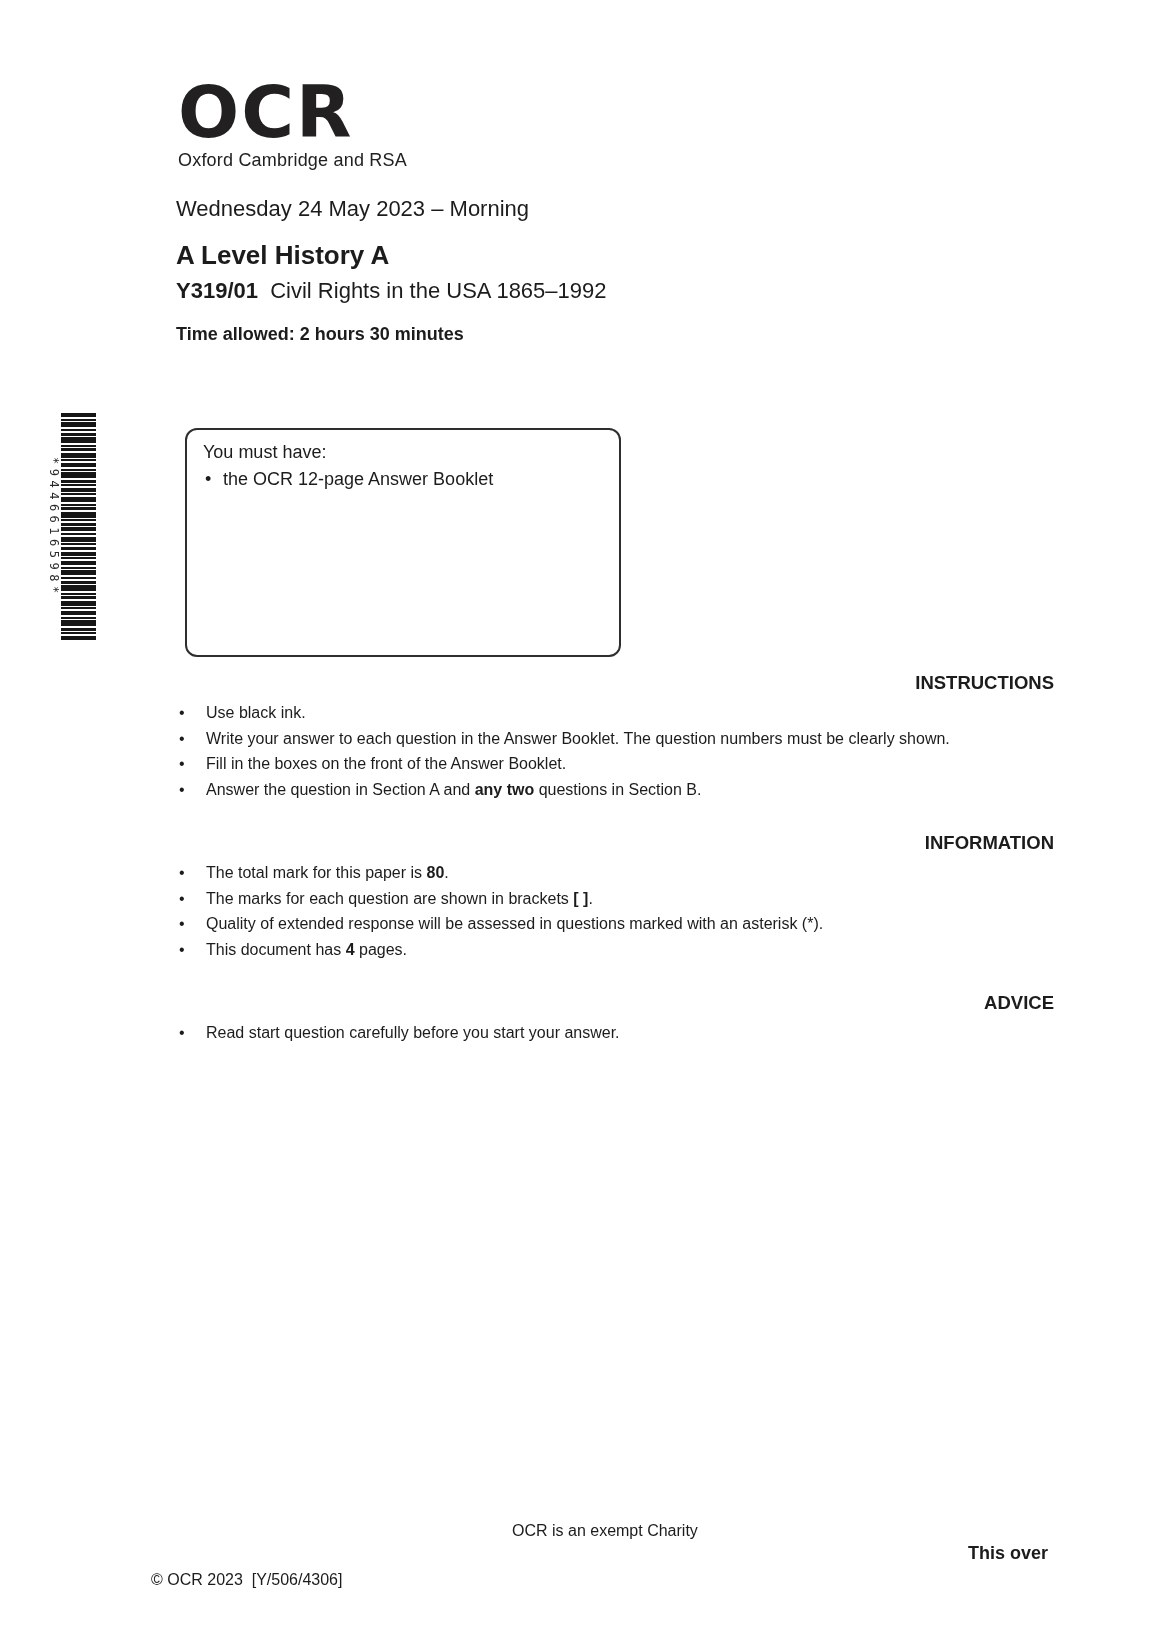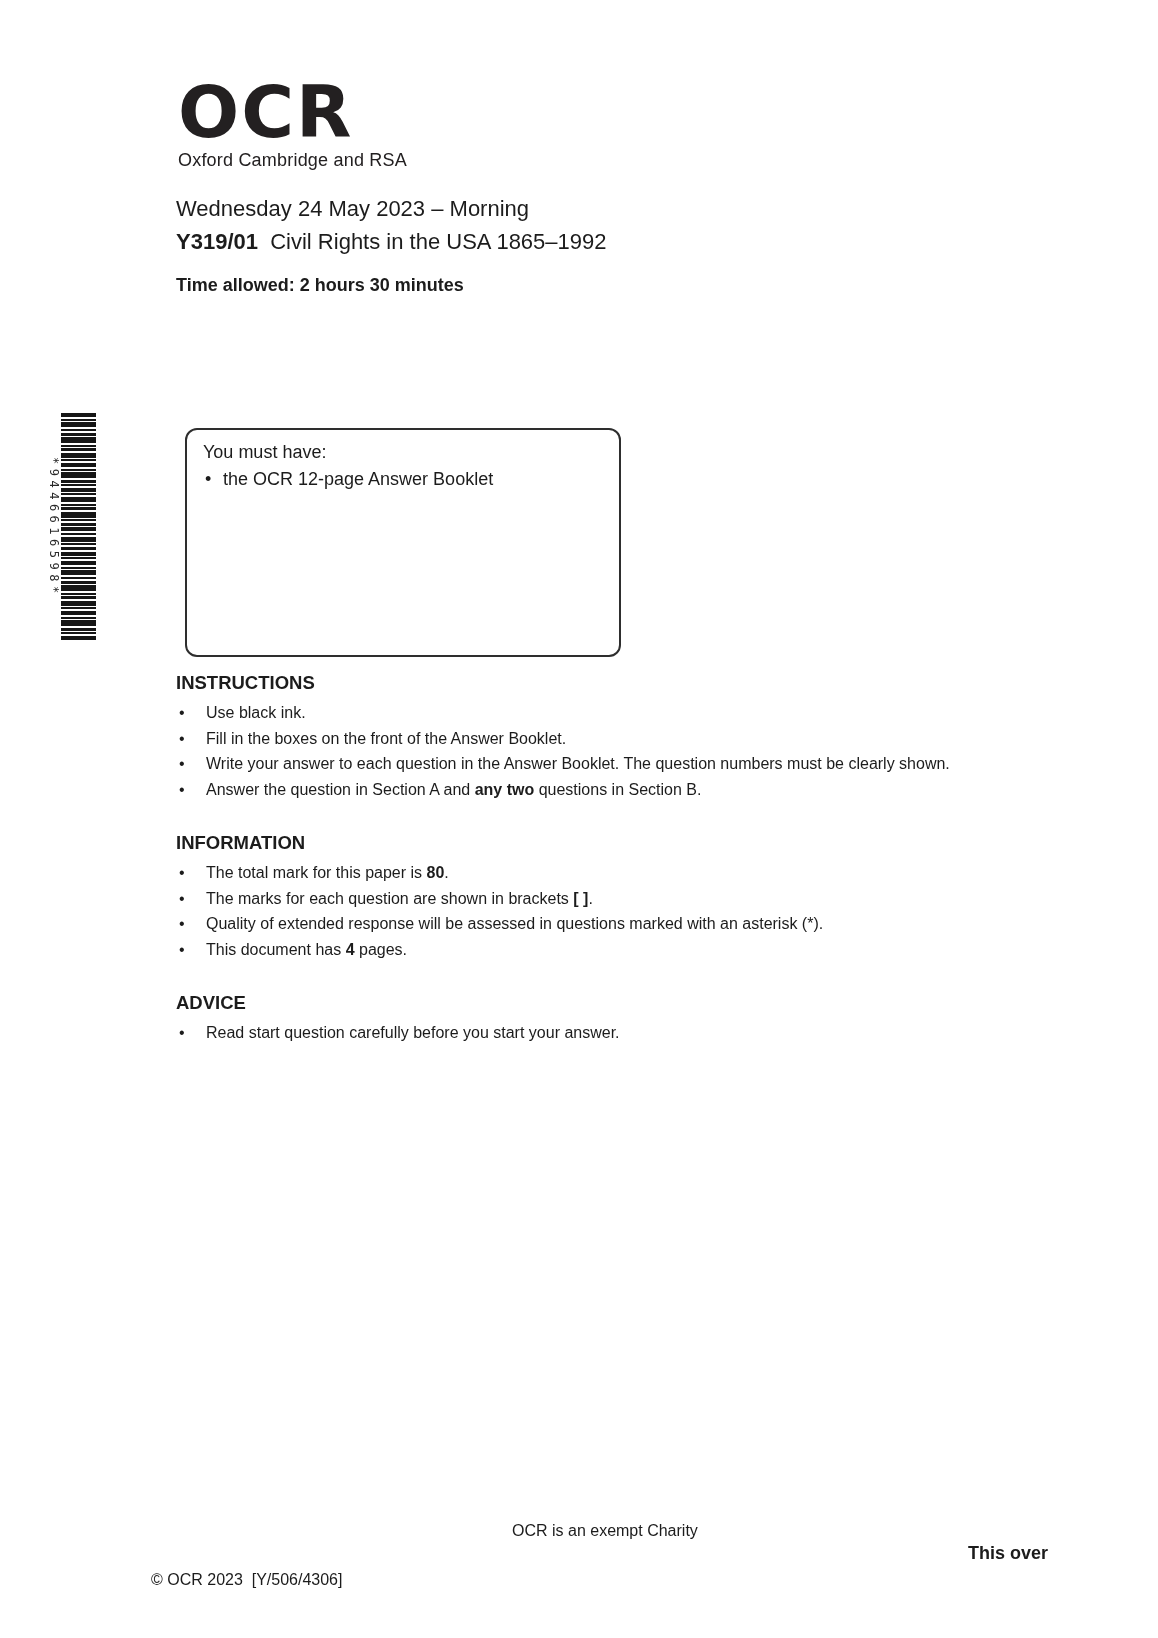--- a/index.html
+++ b/index.html
@@ -59,21 +59,21 @@
     box-sizing:border-box;
     padding:12px 16px;
   }
   .must-box-heading{font-size:18px;font-weight:normal;}
   .must-box ul{margin:4px 0 0 0;padding:0;list-style:none;}
   .must-box li{font-size:18px;padding-left:20px;position:relative;line-height:1.35;}
   .must-box li::before{content:"•";position:absolute;left:2px;}
   
   .sections{position:absolute;left:176px;top:672px;width:878px;}
   .section{margin-bottom:30px;}
-  .section-heading{font-size:18.5px;font-weight:bold;margin-bottom:6px;}
+  .section-heading{font-size:18.5px;font-weight:bold;margin-bottom:6px;text-align:right;}
   .section ul{margin:0;padding:0;list-style:none;}
   .section li{
     font-size:16px;
     line-height:25.5px;
     padding-left:30px;
     position:relative;
     white-space:pre-wrap;
   }
   .section li::before{content:"•";position:absolute;left:3px;}
   
@@ -86,20 +86,21 @@
 
 <div class="page">
 
   <div class="logo-block">
     <div class="logo-text">OCR</div>
     <div class="logo-sub">Oxford Cambridge and RSA</div>
   </div>
 
   <div class="title-block">
     <div class="main-title">Wednesday 24 May 2023 – Morning</div>
+    <div class="sub-title">A Level History A</div>
     <div class="paper-line"><span class="paper-code">Y319/01</span><span>&nbsp;&nbsp;</span><span>Civil Rights in the USA 1865–1992</span></div>
     <div class="time-allowed">Time allowed: 2 hours 30 minutes</div>
   </div>
 
   <div class="barcode">
     <div class="barcode-text">*9446616598*</div>
     <div class="barcode-bars">
         <div class="bar" style="height: 4px; flex: 0 0 auto;"></div>
         <div style="height: 2px; flex: 0 0 auto;"></div>
         <div class="bar" style="height: 2px; flex: 0 0 auto;"></div>
@@ -200,22 +201,22 @@
     <ul>
         <li><span>the OCR 12-page Answer Booklet</span></li>
       </ul>
   </div>
 
   <div class="sections">
     <div class="section">
       <div class="section-heading">INSTRUCTIONS</div>
       <ul>
           <li><span>Use black ink.</span></li>
+          <li><span>Write your answer to each question in the Answer Booklet. The question numbers must be clearly shown.</span></li>
           <li><span>Fill in the boxes on the front of the Answer Booklet.</span></li>
-          <li><span>Write your answer to each question in the Answer Booklet. The question numbers must be clearly shown.</span></li>
           <li><span>Answer the question in Section A and </span><span style="font-weight: bold;">any two</span><span> questions in Section B.</span></li>
         </ul>
     </div>
     <div class="section">
       <div class="section-heading">INFORMATION</div>
       <ul>
           <li><span>The total mark for this paper is </span><span style="font-weight: bold;">80</span><span>.</span></li>
           <li><span>The marks for each question are shown in brackets </span><span style="font-weight: bold;">[ ]</span><span>.</span></li>
           <li><span>Quality of extended response will be assessed in questions marked with an asterisk (*).</span></li>
           <li><span>This document has </span><span style="font-weight: bold;">4</span><span> pages.</span></li>

